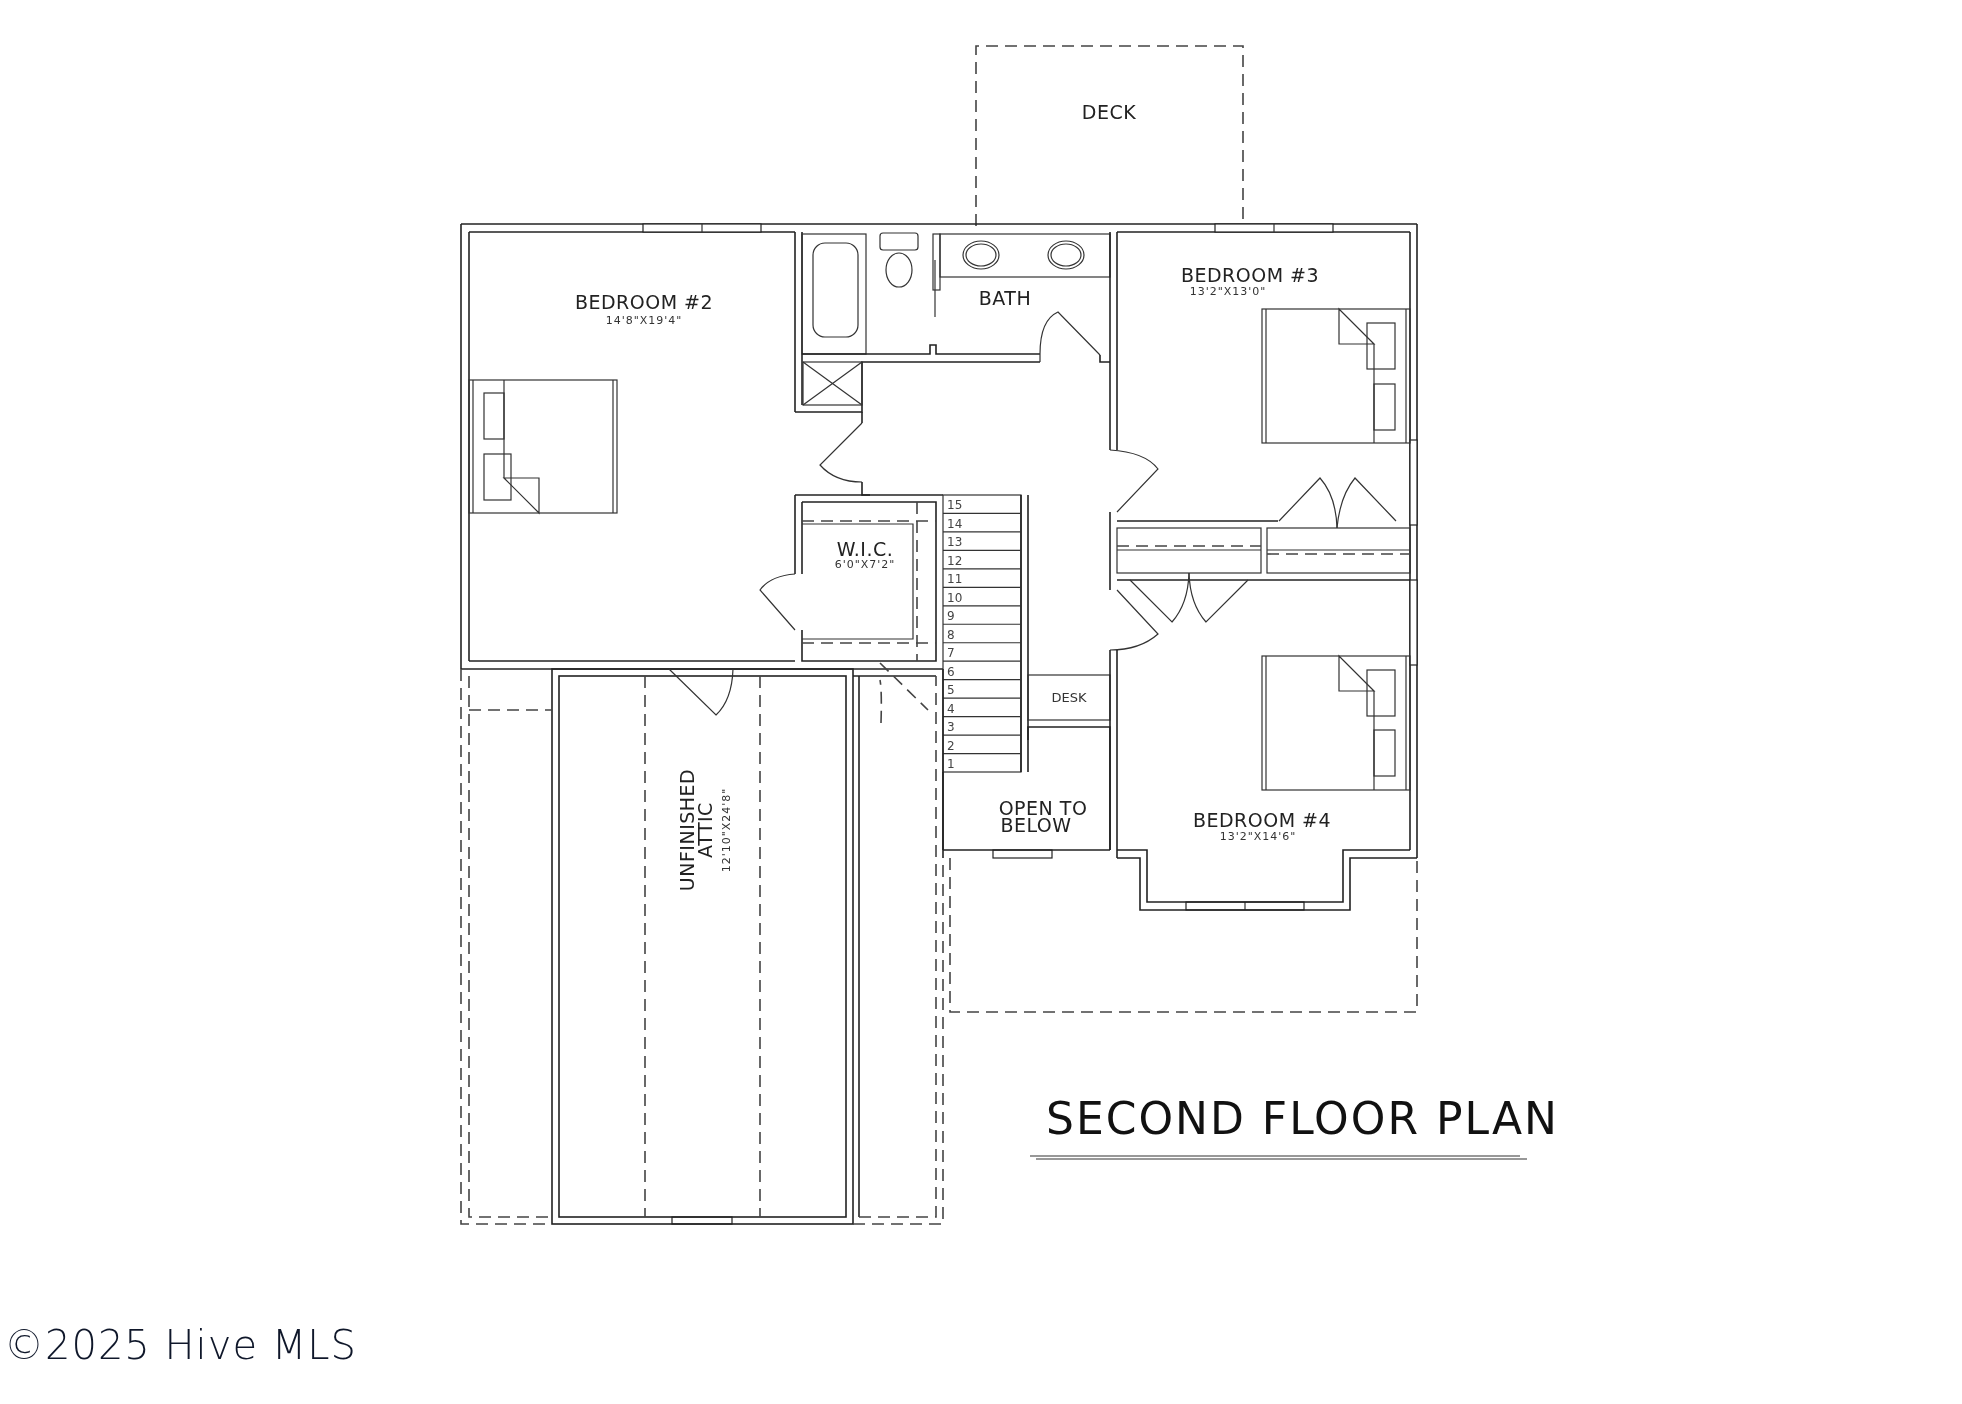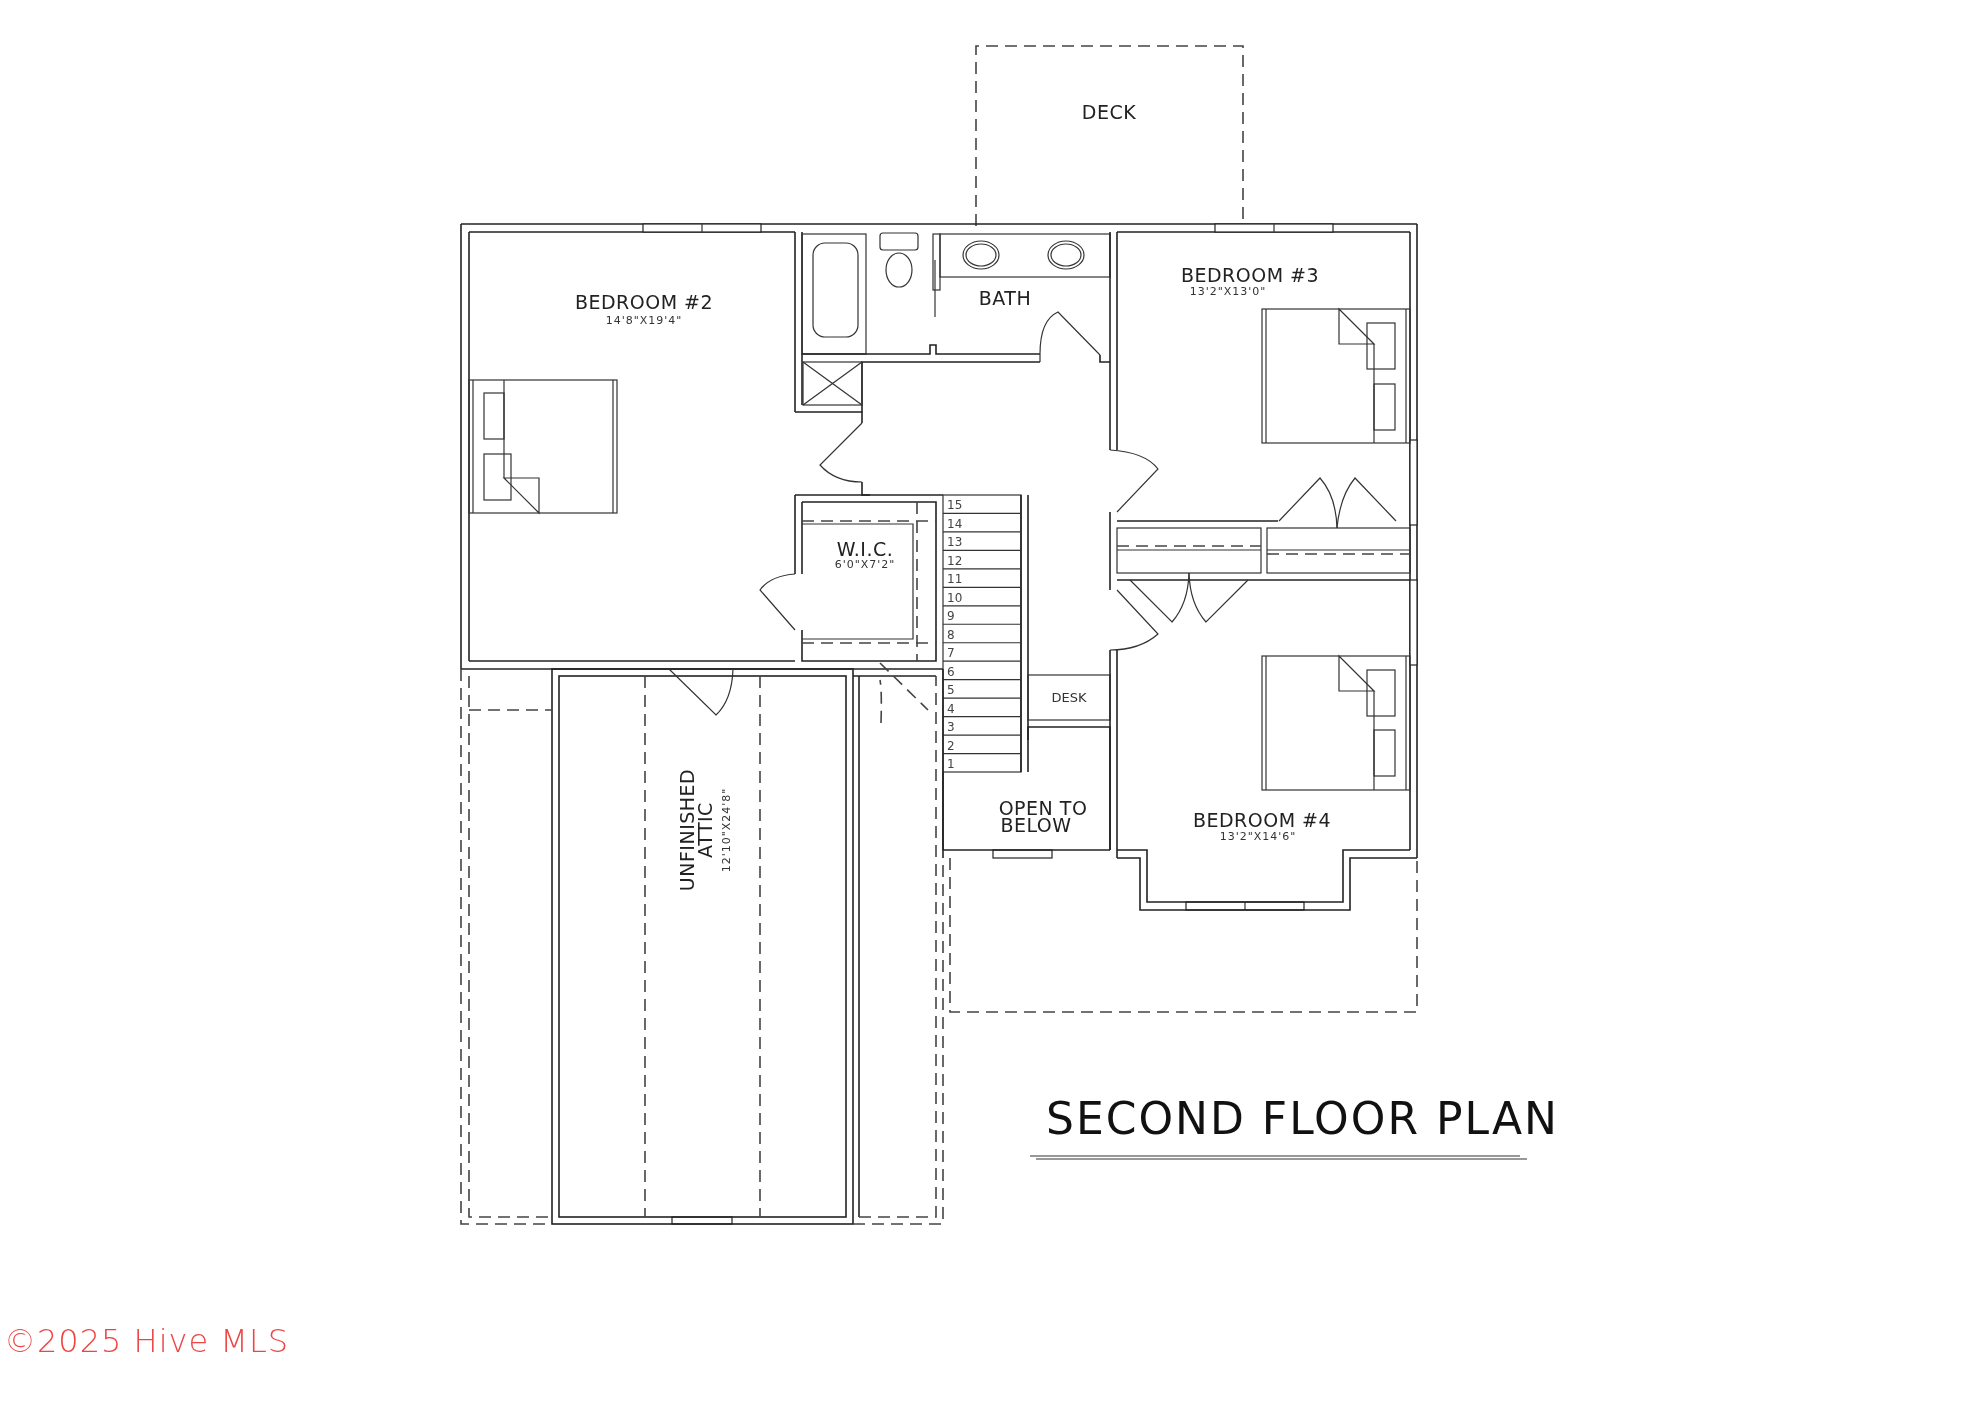--- a/index.html
+++ b/index.html
@@ -7,21 +7,21 @@
   #plan { position: absolute; left: 0; top: 0; width: 1962px; height: 1404px; }
   .wall { fill: none; stroke: #222; stroke-width: 1.6; }
   .thin { fill: none; stroke: #333; stroke-width: 1.2; }
   .dash { fill: none; stroke: #444; stroke-width: 1.6; stroke-dasharray: 12 7; }
   .win  { fill: #fff; stroke: #222; stroke-width: 1.2; }
   .room-label { font-family: "DejaVu Sans", sans-serif; font-size: 19px; fill: #222; letter-spacing: 0.5px; }
   .dim-label  { font-family: "DejaVu Sans", sans-serif; font-size: 11px; fill: #333; letter-spacing: 1px; }
   .small-label{ font-family: "DejaVu Sans", sans-serif; font-size: 13px; fill: #333; }
   .step-num   { font-family: "DejaVu Sans", sans-serif; font-size: 12px; fill: #444; }
   .title      { font-family: "DejaVu Sans", sans-serif; font-size: 44px; fill: #111; letter-spacing: 2px; }
-  .watermark  { position: absolute; left: 4px; top: 1322px; font-family: "DejaVu Sans", sans-serif; font-size: 32px; color: #ef4444; letter-spacing: 1px; font-weight: 300; }
+  .watermark  { position: absolute; left: 4px; top: 1322px; font-family: "DejaVu Sans", sans-serif; font-size: 40px; color: #0f172a; letter-spacing: 1px; font-weight: 300; }
 </style>
 </head>
 <body>
 
 <svg id="plan" viewBox="0 0 1962 1404" xmlns="http://www.w3.org/2000/svg">
 
   <g>
     <polyline class="dash" points="976,226 976,46 1243,46 1243,226"></polyline>
     <text class="room-label" x="1109" y="119" text-anchor="middle">DECK</text>
   </g>

